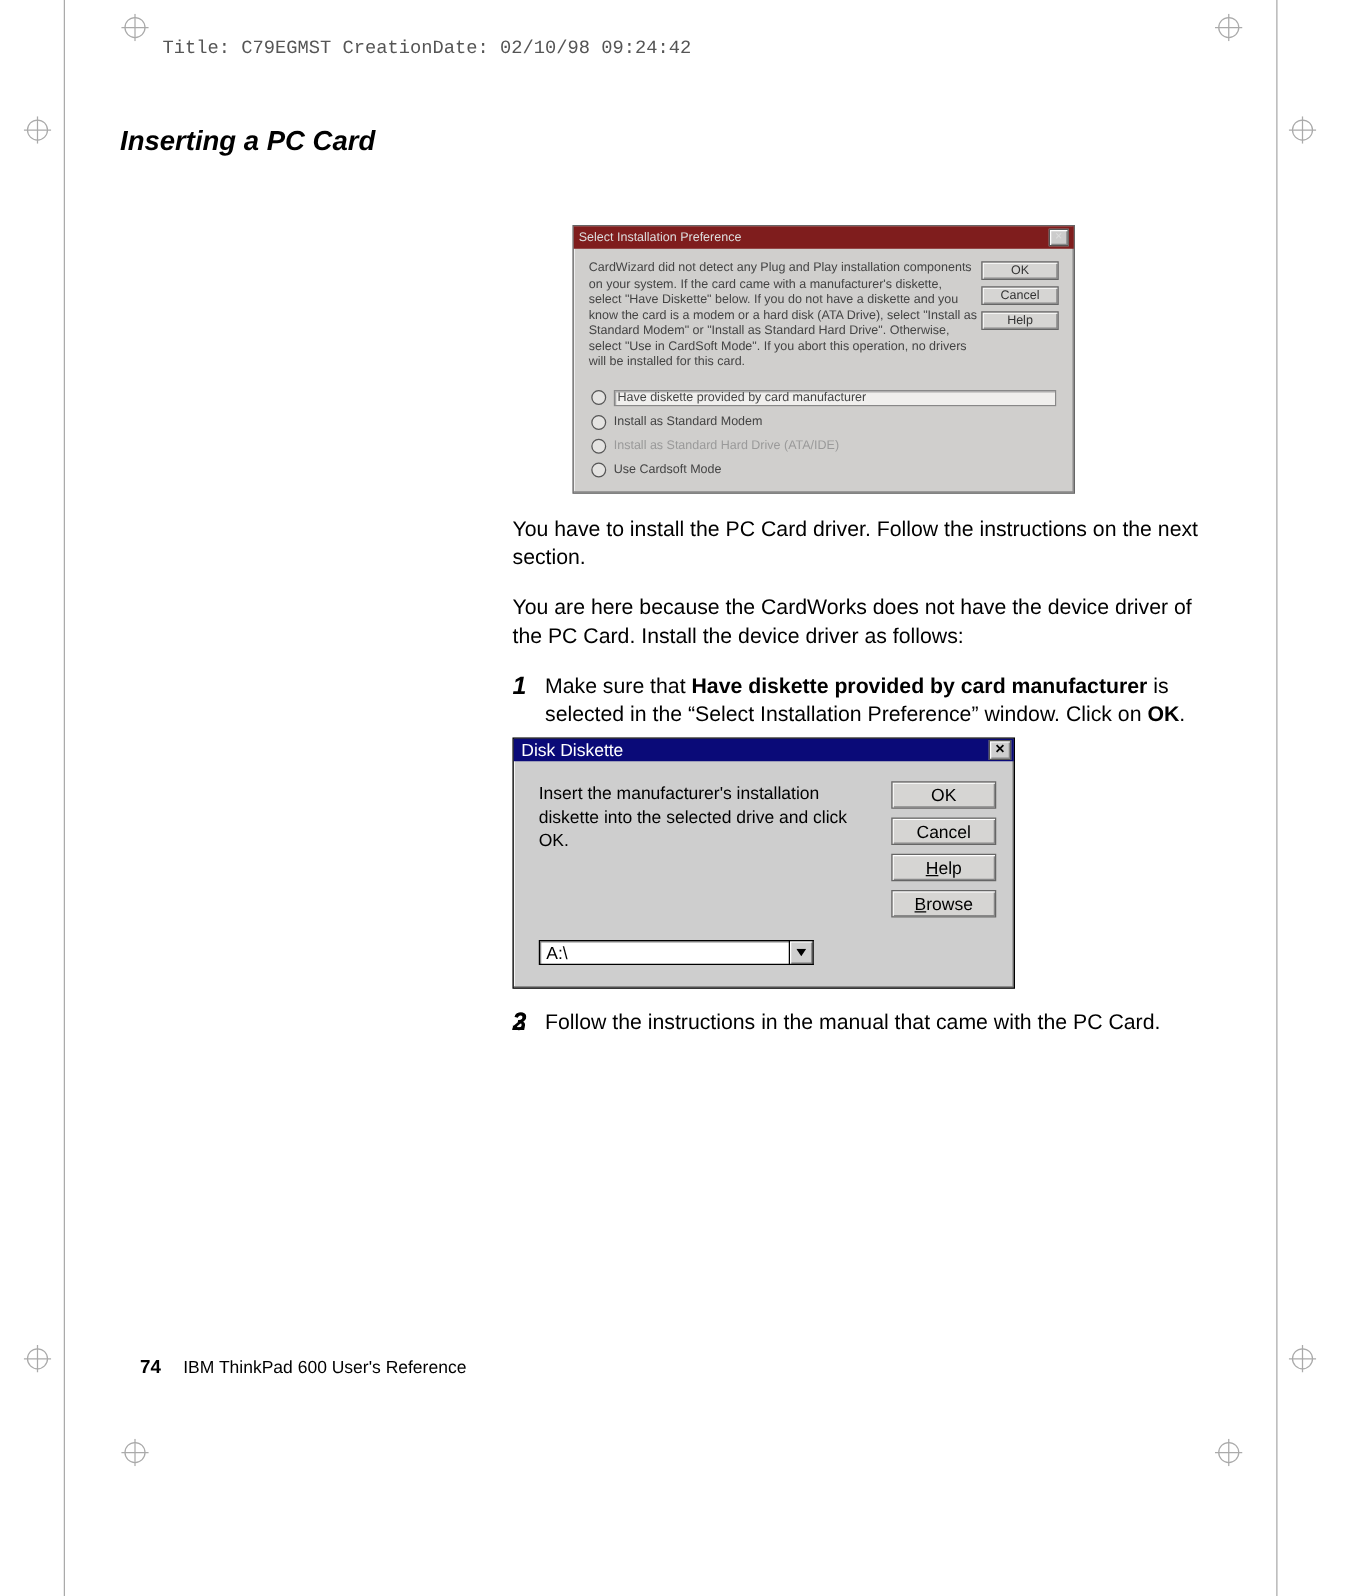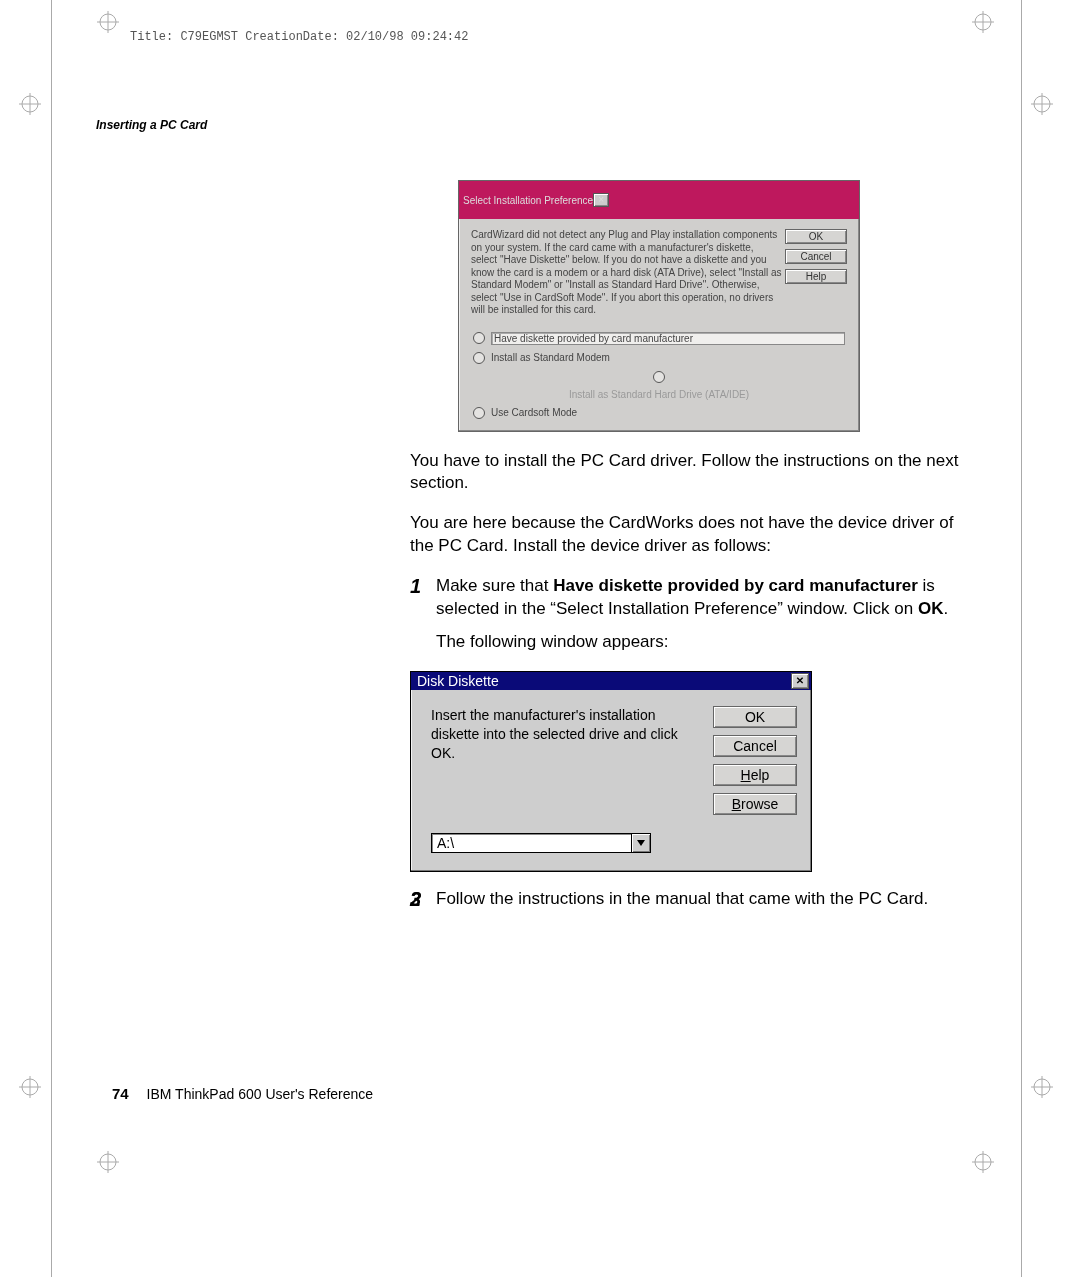--- a/index.html
+++ b/index.html
@@ -20,30 +20,30 @@
   .crop { position: absolute; width: 24px; height: 24px; color: #999; display: flex; align-items: center; justify-content: center; font-size: 18px; }
   .crop svg { stroke: #aaa; }
   .vline { position: absolute; background: #aaa; width: 1px; }
   .vl { left: 51px; top: 0; bottom: 0; }
   .vr { right: 58px; top: 0; bottom: 0; }
   .header-meta {
     position: absolute;
     left: 130px;
     top: 30px;
     font-family: "Courier New", monospace;
-    font-size: 12px;
+    font-size: 15px;
     color: #555;
   }
   .running-head {
     position: absolute;
     left: 96px;
-    top: 118px;
+    top: 100px;
     font-style: italic;
     font-weight: bold;
-    font-size: 12px;
+    font-size: 22px;
   }
   .content {
     position: absolute;
     left: 96px; right: 110px;
     top: 180px;
   }
   .indent-text { margin-left: 314px; line-height: 1.35; }
   .subhead {
     font-style: italic;
     font-size: 22px;
@@ -67,42 +67,42 @@
   .dlg1 {
     width: 400px;
     margin-left: 362px;
     border: 1px solid #666;
     background: #d0cfcd;
     box-shadow: inset -1px -1px 0 #888, inset 1px 1px 0 #eee;
     font-size: 10px;
     color: #333;
   }
   .dlg1 .titlebar {
-    background: #be185d;
+    background: #7f1d1d;
     color: #ddd;
-    padding: 12px 4px;
+    padding: 2px 4px;
     display: flex;
-    justify-content: flex-start;
+    justify-content: space-between;
     align-items: center;
     font-size: 10px;
   }
   .dlg1 .body { padding: 10px 12px 6px 12px; display: flex; gap: 3px; }
   .dlg1 .left { flex: 1; line-height: 1.25; color: #444; }
   .dlg1 .btncol { width: 62px; display: flex; flex-direction: column; gap: 5px; }
   .dlg1 .btn, .dlg2 .btn {
     background: #d6d5d3;
     border: 1px solid #666;
     box-shadow: inset 1px 1px 0 #fff, inset -1px -1px 0 #888;
     text-align: center;
     padding: 1px 0;
     font-size: 10px;
   }
   .dlg1 .opts { padding: 2px 14px 12px 14px; }
   .dlg1 .opt { display: flex; align-items: center; gap: 6px; margin-top: 7px; color: #444; }
-  .dlg1 .opt.dis { color: #9a9a9a; flex-direction: column; }
+  .dlg1 .opt.dis { color: #9a9a9a; }
   .radio { width: 10px; height: 10px; border: 1px solid #555; border-radius: 50%; background: #e4e3e1; flex: 0 0 10px; }
   .radio.sel::after { content: ""; display: block; width: 4px; height: 4px; border-radius: 50%; background: transparent; margin: 3px; }
   .txtfield { flex: 1; background: #f0efed; border: 1px solid #888; padding: 0 2px; box-shadow: inset 1px 1px 0 #aaa; }
   .xbox {
     width: 14px; height: 12px;
     background: #ccc;
     border: 1px solid #555;
     box-shadow: inset 1px 1px 0 #fff, inset -1px -1px 0 #888;
     display: flex; align-items: center; justify-content: center;
     font-size: 10px; line-height: 1;
@@ -254,21 +254,20 @@
     <p class="indent-text" style="margin-top:18px;">You have to install the PC Card driver.  Follow the instructions on the next section.</p>
 
     <p class="indent-text" style="margin-top:4px;">You are here because the CardWorks does not have the device driver of the PC Card.  Install the device driver as follows:</p>
 
     <ul class="ol">
       <li>
         <span class="num">1</span>
         <span>
           <span>Make sure that </span><b>Have diskette provided by card manufacturer</b><span> is selected in the “Select Installation Preference” window.  Click on </span><b>OK</b><span>.</span>
         </span>
-        <p style="margin-top:10px;">The following window appears:</p>
       </li>
     </ul>
 
     <div class="dlg2" style="margin-top:6px;">
       <div class="titlebar">
         <span>Disk Diskette</span>
         <span class="xbox">✕</span>
       </div>
       <div class="body">
         <div class="left">Insert the manufacturer's installation diskette into the selected drive and click OK.</div>

